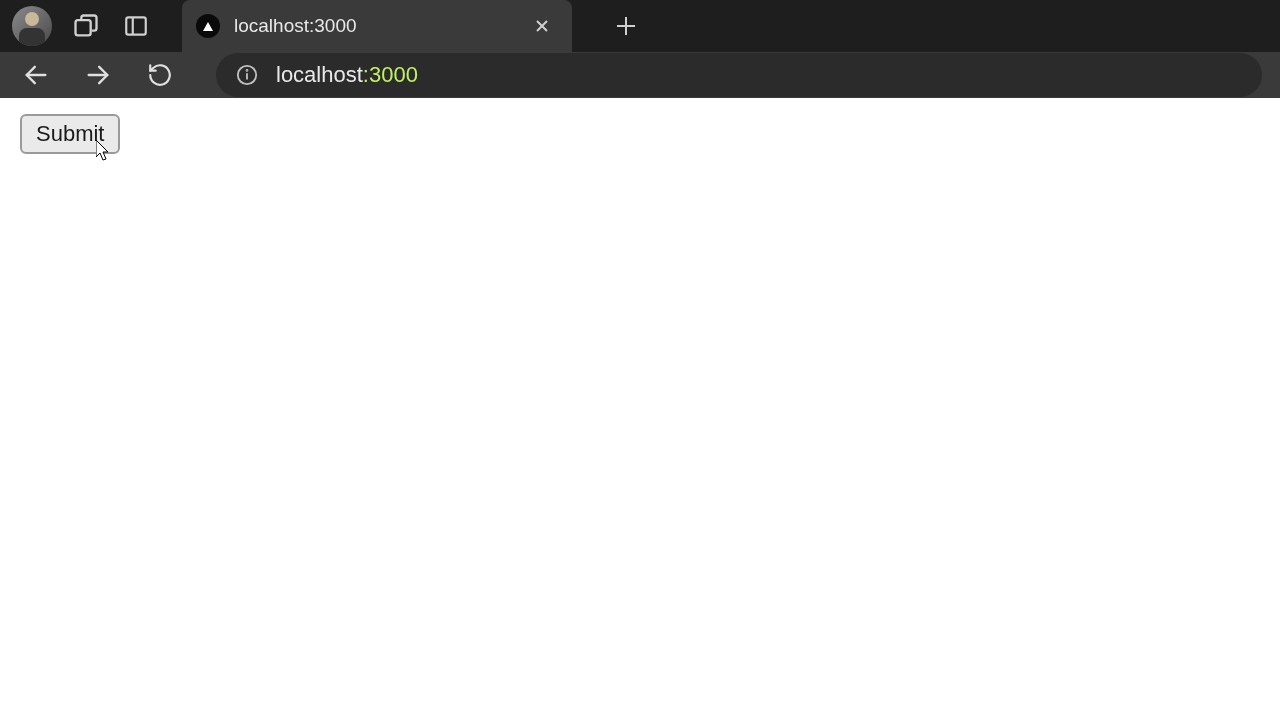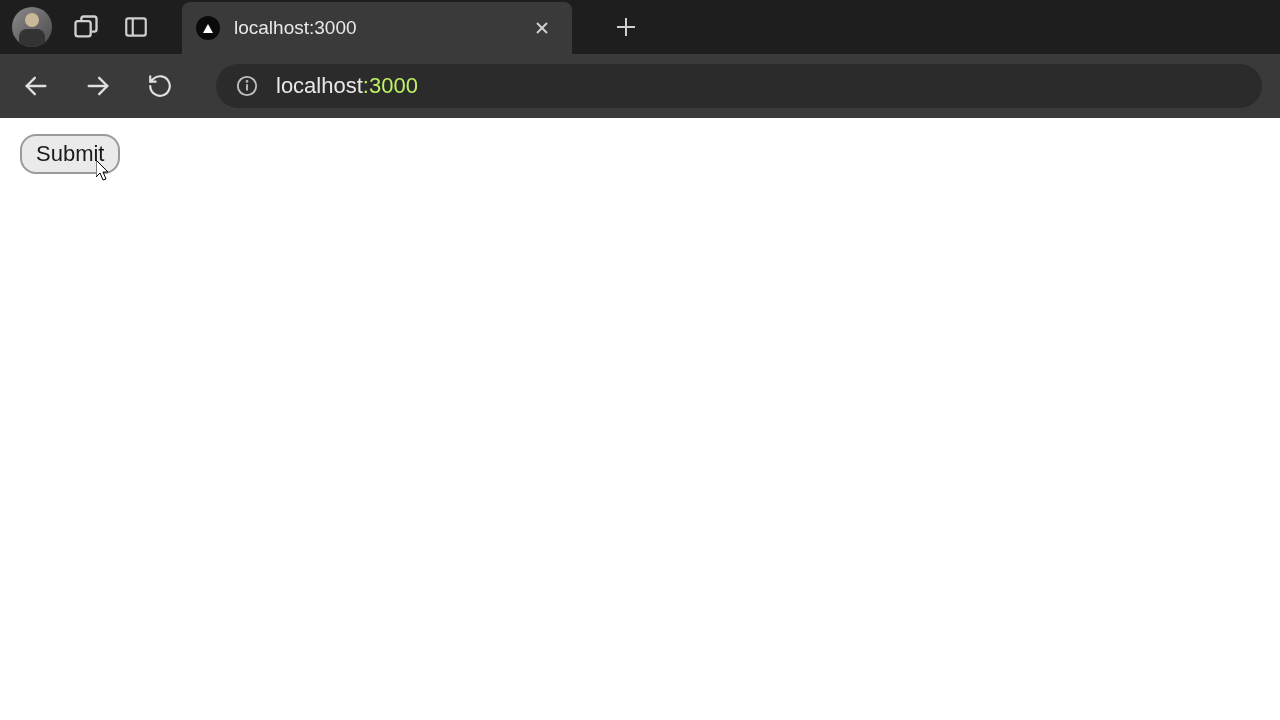--- a/index.html
+++ b/index.html
@@ -11,21 +11,21 @@
     body {
       font-family: -apple-system, BlinkMacSystemFont, "Segoe UI", sans-serif;
       background: #fff;
       width: 1280px;
       height: 720px;
       overflow: hidden;
     }
 
     .browser-chrome {
       background: #1e1e1e;
-      height: 118px;
+      height: 98px;
       display: flex;
       flex-direction: column;
     }
 
     .tab-bar {
       height: 54px;
       display: flex;
       align-items: center;
       padding-left: 12px;
       gap: 18px;
@@ -182,21 +182,21 @@
 
     .page-content {
       background: #fff;
       padding: 16px 20px;
       position: relative;
     }
 
     .submit-button {
       background: #eaeaea;
       border: 2px solid #9a9a9a;
-      border-radius: 16px;
+      border-radius: 6px;
       padding: 5px 14px;
       font-size: 22px;
       font-family: inherit;
       color: #1a1a1a;
       cursor: pointer;
     }
 
     .cursor {
       position: absolute;
       left: 96px;

